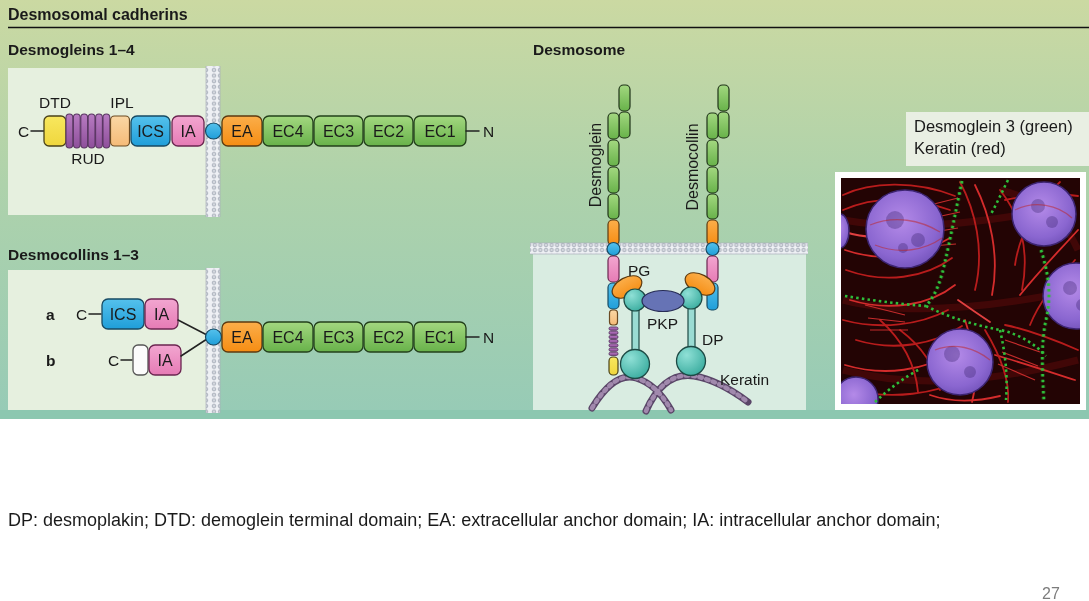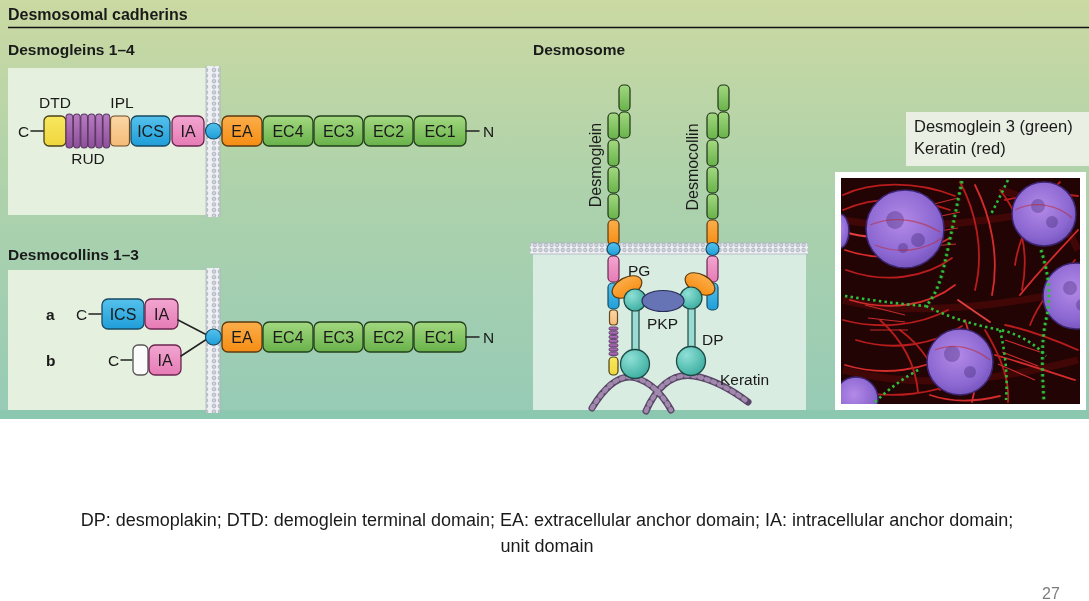--- a/index.html
+++ b/index.html
@@ -1,17 +1,17 @@
 <!DOCTYPE html>
 <html><head>
 <meta charset="utf-8">
 <style>
   html,body{margin:0;padding:0;background:#ffffff;}
   .page{position:relative;width:1089px;height:601px;background:#ffffff;overflow:hidden;
-        font-family:"Liberation Sans",sans-serif;text-align:center;}
+        font-family:"Liberation Sans",sans-serif;}
   .fig-svg{position:absolute;left:0;top:0;}
   .caption{position:absolute;left:8px;top:507px;width:1078px;color:#1a1a1a;
            font-size:18px;line-height:26px;}
   .caption div{white-space:nowrap;}
   .page-number{position:absolute;left:1042px;top:566px;color:#7c7c7c;font-size:16px;margin-top:19px;}
   text{font-family:"Liberation Sans",sans-serif;fill:#1a1a1a;}
 </style>
 </head>
 <body>
 
@@ -333,18 +333,17 @@
         <path d="M875,402 C890,388 905,377 920,369"></path>
         <path d="M1000,330 C1005,352 1008,375 1006,400"></path>
         <path d="M1008,180 C1002,192 997,203 991,214"></path>
       </g>
     </g>
   </g>
 </svg>
 
 <div class="caption">
   <div>DP: desmoplakin; DTD: demoglein terminal domain; EA: extracellular anchor domain; IA: intracellular anchor domain;</div>
-  <div>unit domain</div>
 </div>
 
 <div class="page-number">27</div>
 
 </div>
 
 </body></html>

